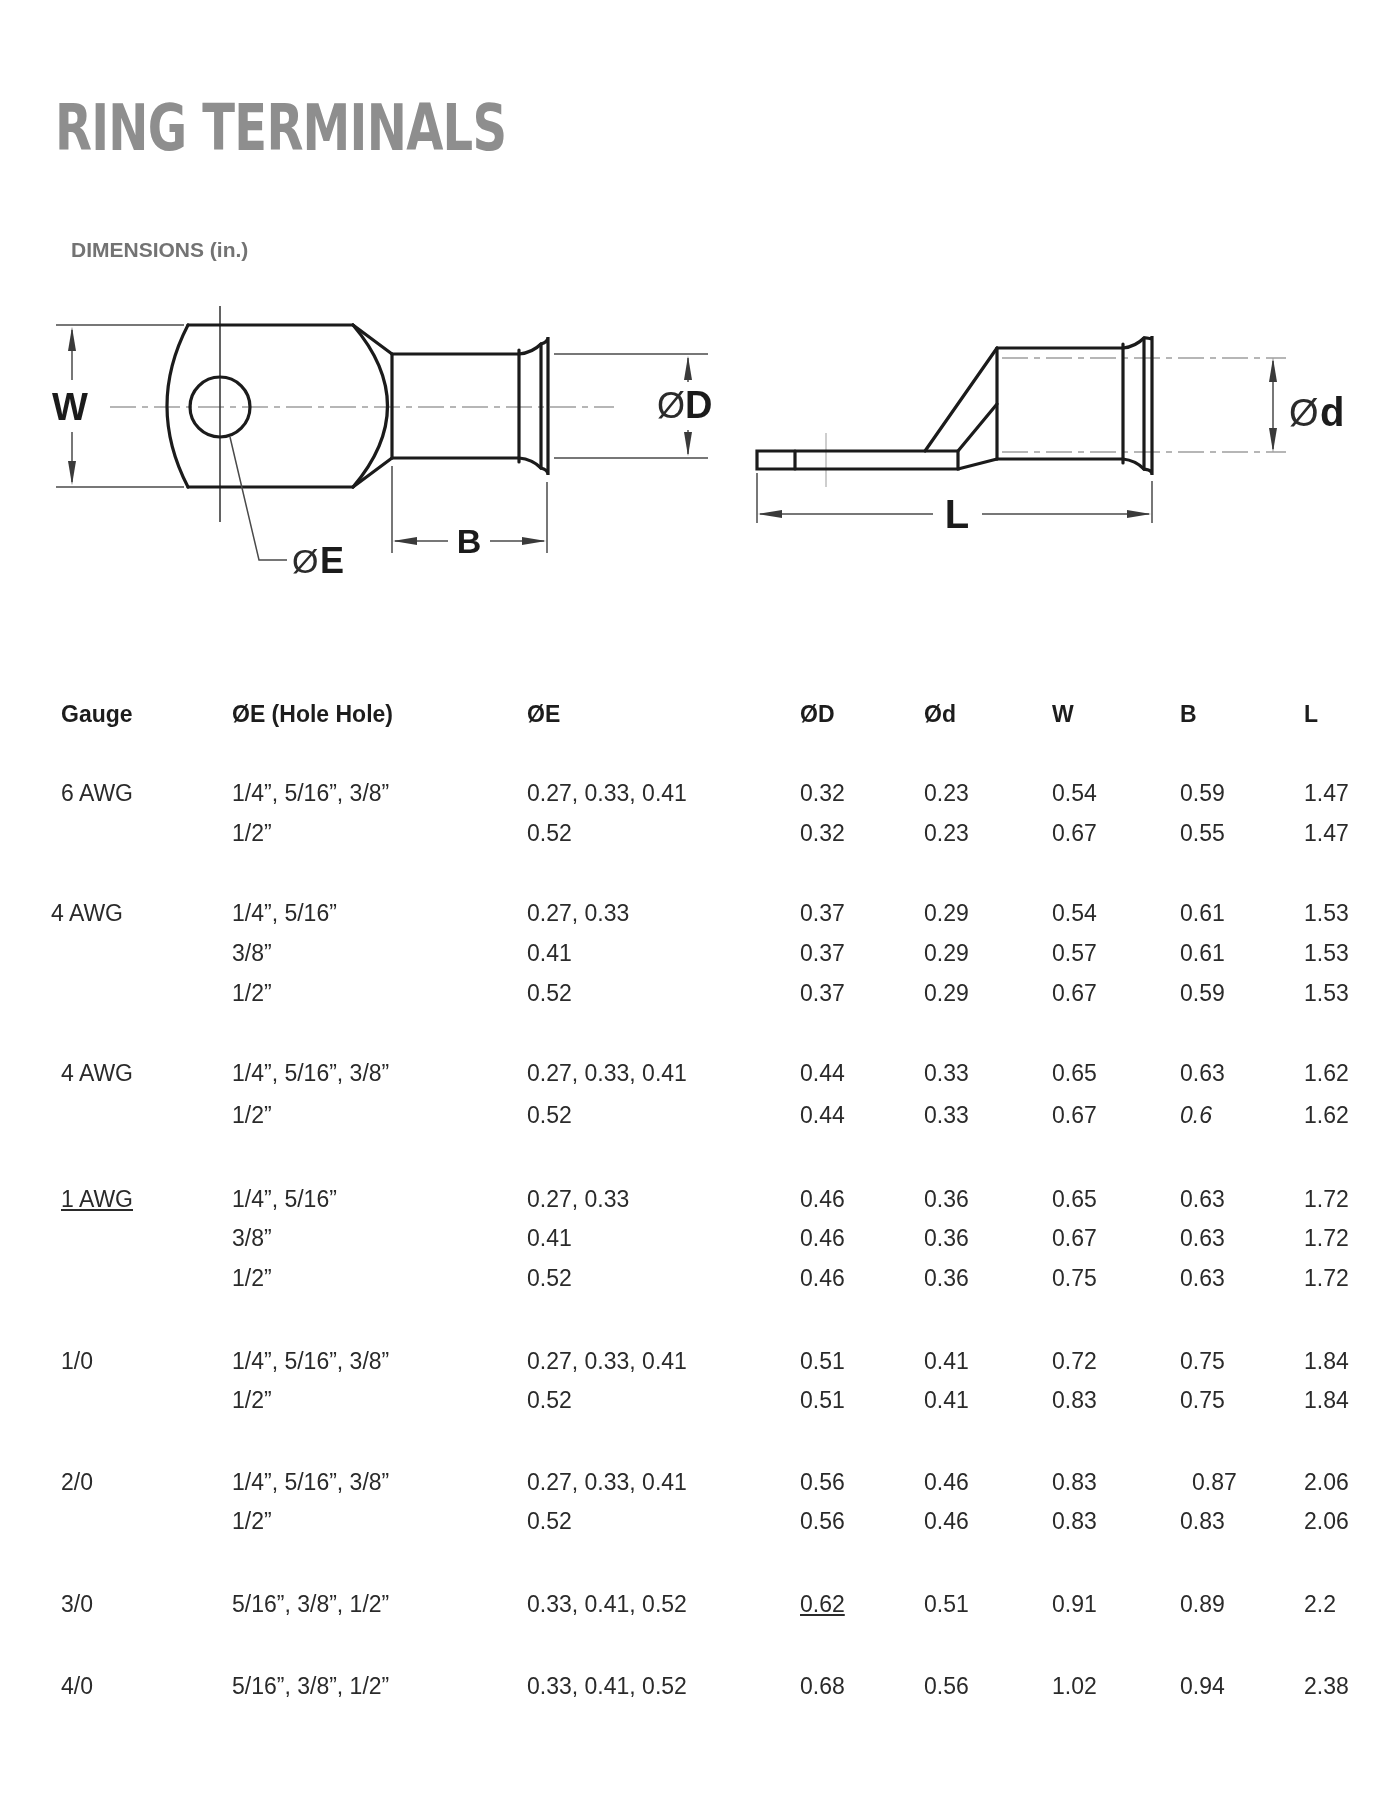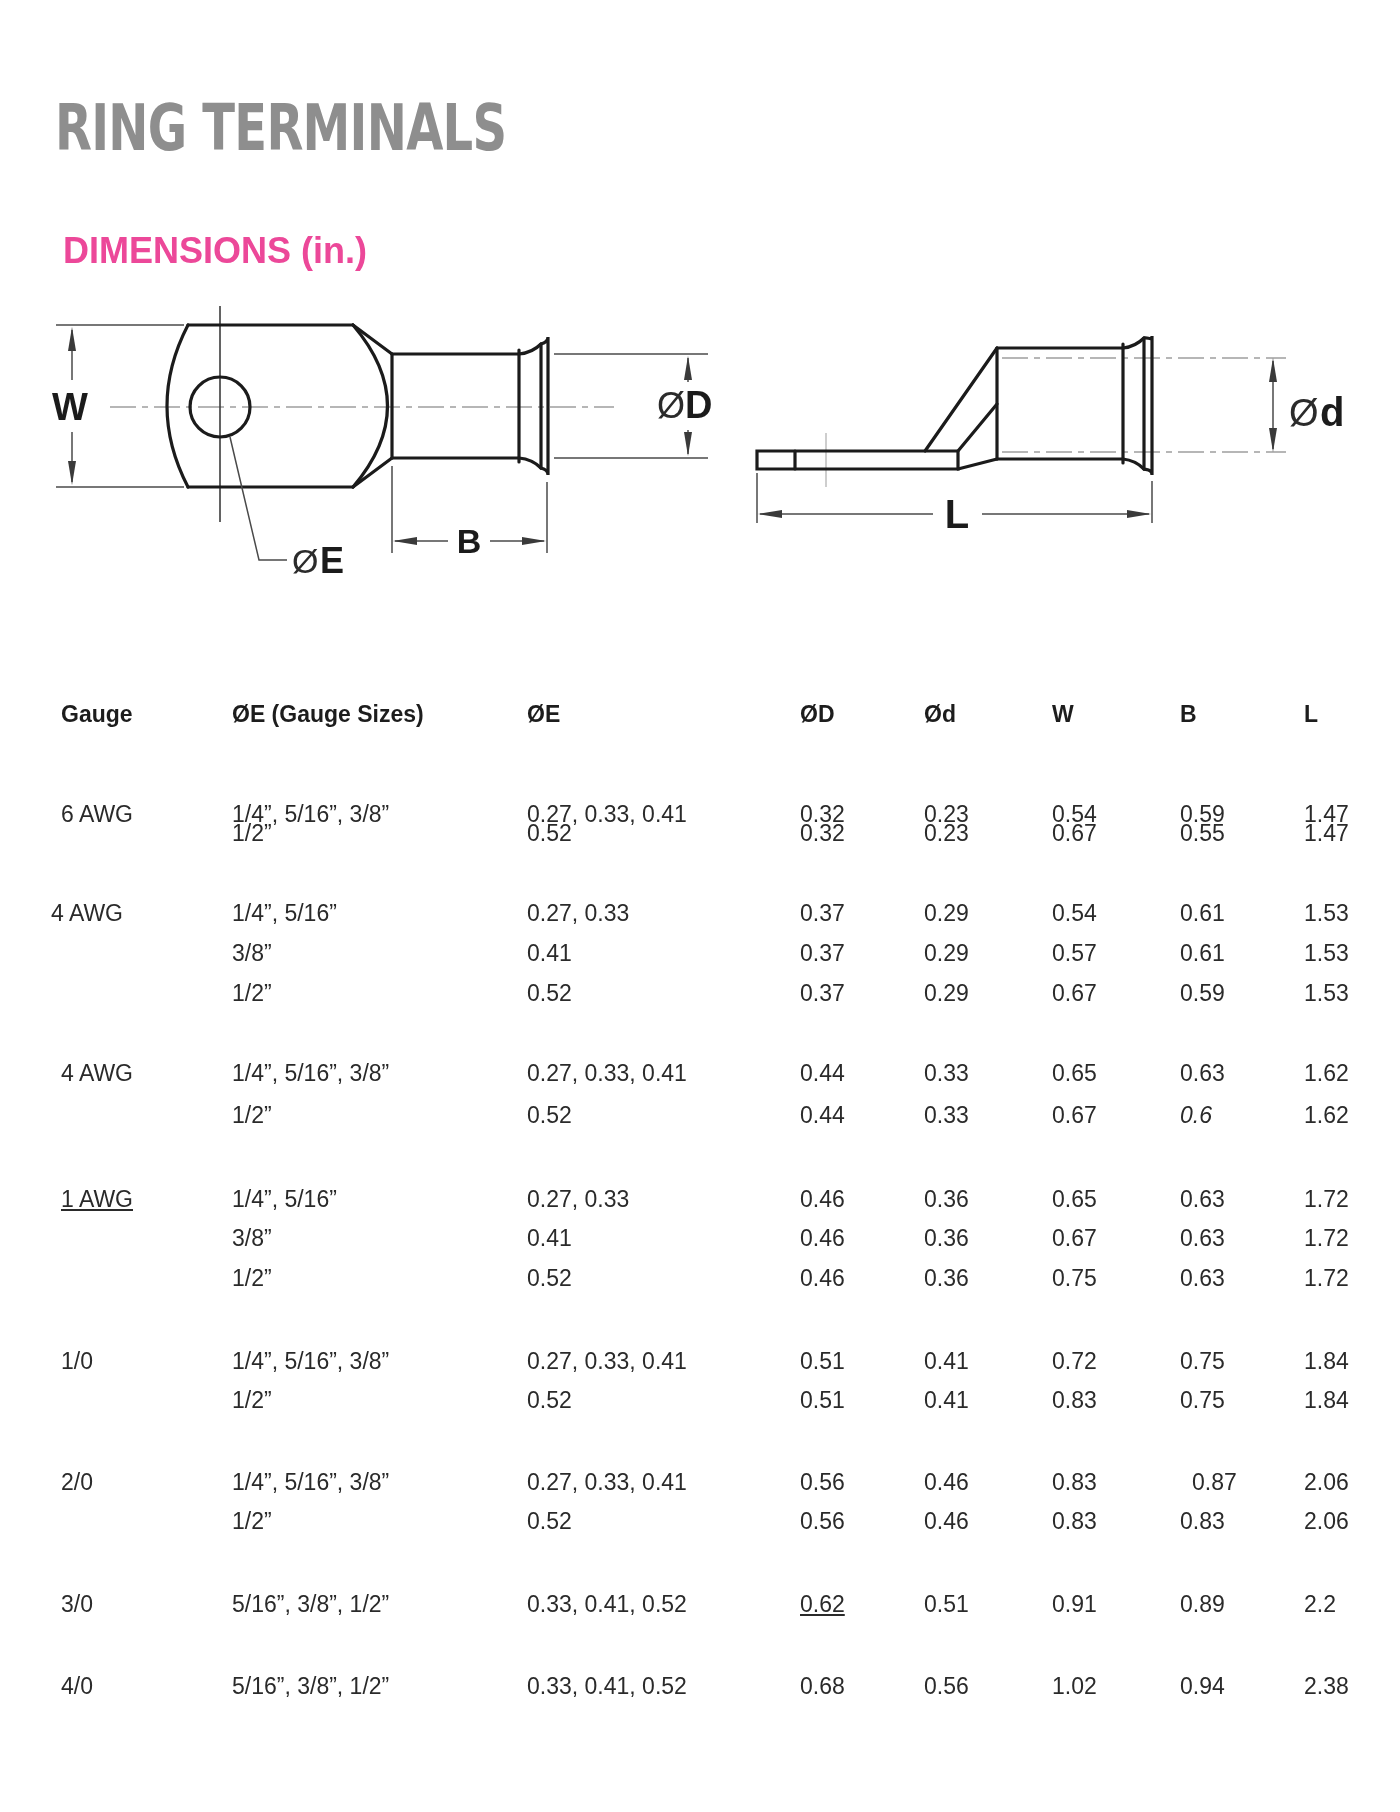--- a/index.html
+++ b/index.html
@@ -9,22 +9,22 @@
     margin:0 auto;
   }
   .page-title{
     position:absolute;left:55px;top:96px;margin:0;
     font-family:"DejaVu Sans", sans-serif;
     font-size:64px;font-weight:bold;line-height:1;
     color:#8e8e8e;letter-spacing:-1px;white-space:nowrap;
     transform:scaleX(0.75);transform-origin:left top;
   }
   .section-title{
-    position:absolute;left:55px;top:222px;margin:8px;
-    font-size:36px;font-weight:bold;color:#ec4899;white-space:nowrap;
+    position:absolute;left:55px;top:222px;margin:16px;
+    font-size:21px;font-weight:bold;color:#737373;white-space:nowrap;
   }
   .diagram-svg{position:absolute;left:0;top:0;}
   
   .tbl-header-cell{
     position:absolute;top:694px;height:40px;line-height:40px;
     font-size:23px;font-weight:bold;color:#1d1d1d;white-space:nowrap;
   }
   .tbl-row{position:absolute;left:0;width:1400px;height:40px;}
   .tbl-cell{
     position:absolute;top:0;height:40px;line-height:40px;
@@ -142,28 +142,28 @@
         <line x1="982" y1="514" x2="1149" y2="514"></line>
       </g>
       <polygon fill="#3a3a3a" points="758,514 782,510 782,518"></polygon>
       <polygon fill="#3a3a3a" points="1151,514 1127,510 1127,518"></polygon>
       <text class="dim-letter" x="957" y="528" font-size="40" text-anchor="middle">L</text>
     </g>
   </svg>
 
   <div id="table-root">
       <span class="tbl-header-cell" style="left: 61px;">Gauge</span>
-      <span class="tbl-header-cell" style="left: 232px;">ØE (Gauge Sizes)</span>
+      <span class="tbl-header-cell" style="left: 232px;">ØE (Hole Hole)</span>
       <span class="tbl-header-cell" style="left: 527px;">ØE</span>
       <span class="tbl-header-cell" style="left: 800px;">ØD</span>
       <span class="tbl-header-cell" style="left: 924px;">Ød</span>
       <span class="tbl-header-cell" style="left: 1052px;">W</span>
       <span class="tbl-header-cell" style="left: 1180px;">B</span>
       <span class="tbl-header-cell" style="left: 1304px;">L</span>
-      <div class="tbl-row" style="top: 773px; margin-top: 21px;">
+      <div class="tbl-row" style="top: 773px;">
         <span class="tbl-cell" style="left: 61px;">6 AWG</span>
         <span class="tbl-cell" style="left: 232px;">1/4”, 5/16”, 3/8”</span>
         <span class="tbl-cell" style="left: 527px;">0.27, 0.33, 0.41</span>
         <span class="tbl-cell" style="left: 800px;">0.32</span>
         <span class="tbl-cell" style="left: 924px;">0.23</span>
         <span class="tbl-cell" style="left: 1052px;">0.54</span>
         <span class="tbl-cell" style="left: 1180px;">0.59</span>
         <span class="tbl-cell" style="left: 1304px;">1.47</span>
       </div>
       <div class="tbl-row" style="top: 813px;">

